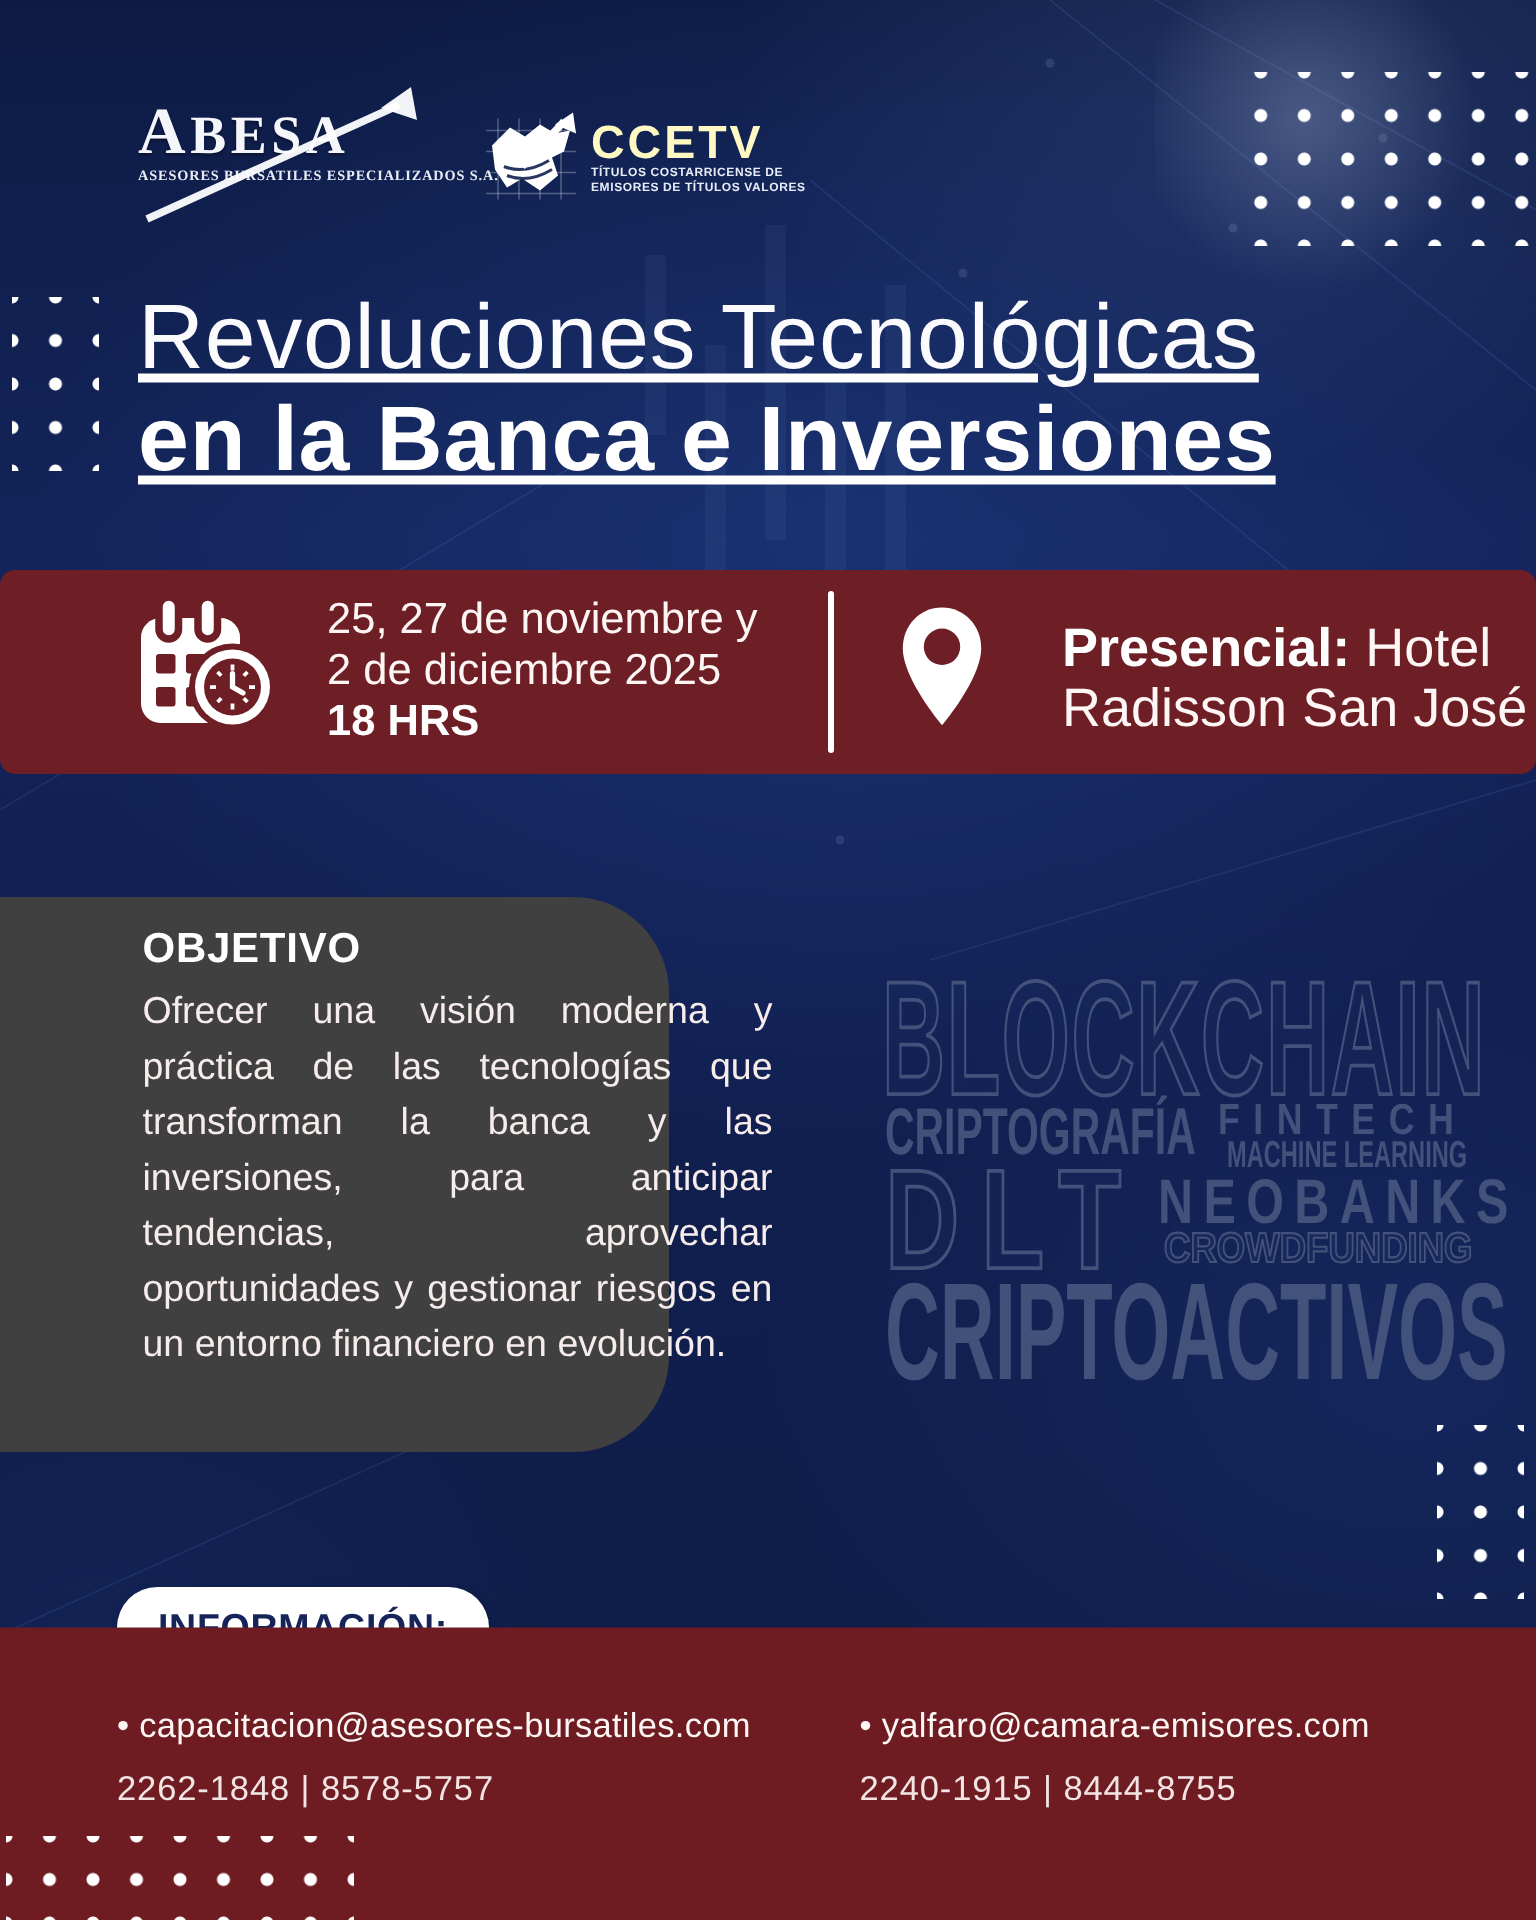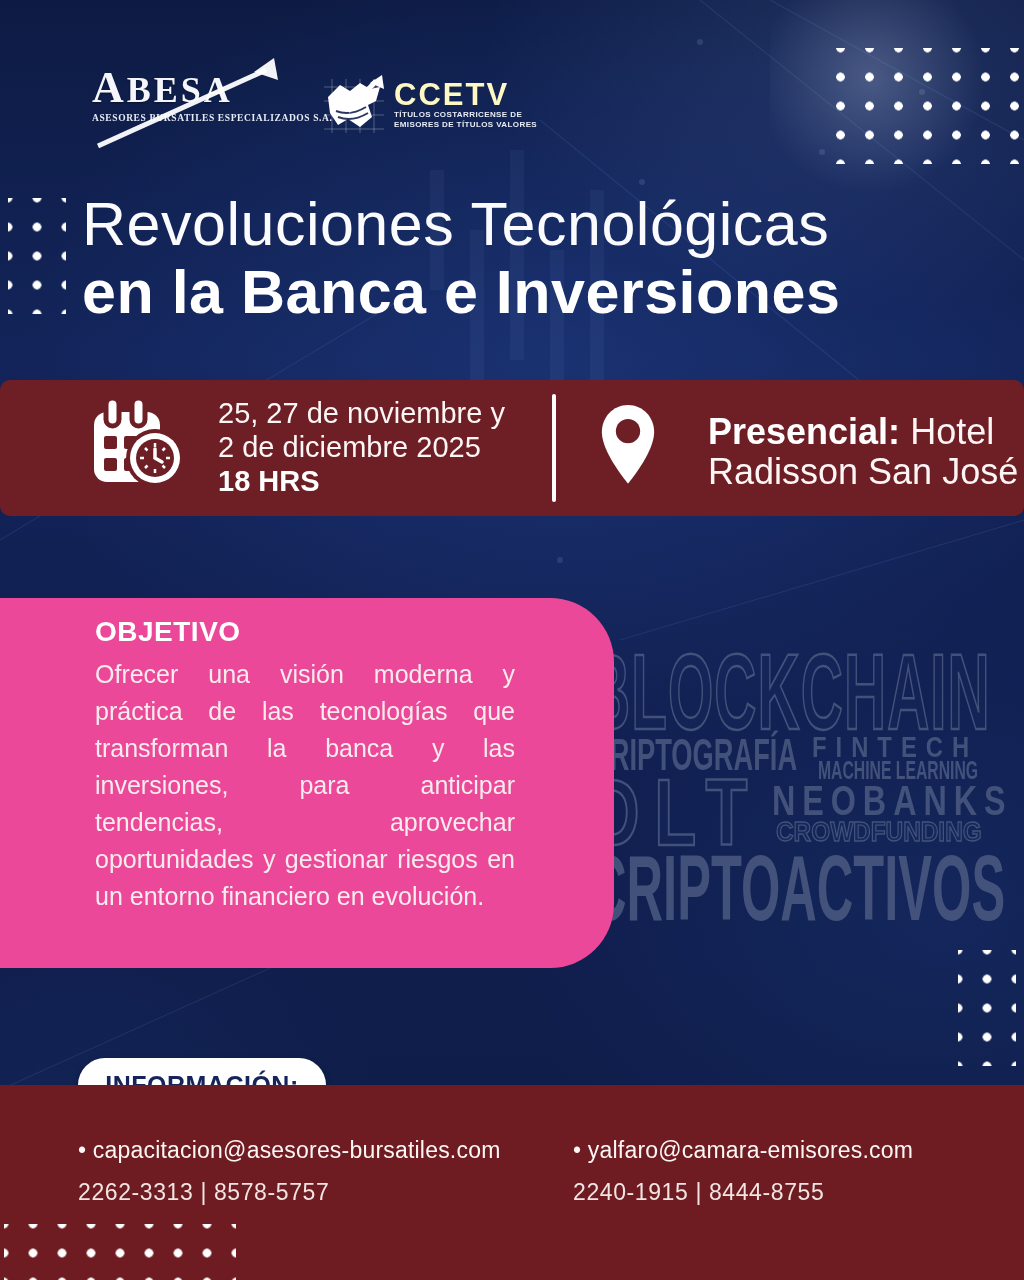--- a/index.html
+++ b/index.html
@@ -37,38 +37,38 @@
     letter-spacing:.6px;color:#e8ecf6;margin-top:1px;white-space:nowrap;}
   .abesa-arrow{position:absolute;left:-14px;top:-12px;}
 
   .ccetv{position:absolute;left:318px;top:72px;width:190px;height:66px;display:flex;align-items:center;}
   .ccetv-map{position:relative;width:72px;height:64px;flex:0 0 auto;}
   .ccetv-text{margin-left:4px;}
   .ccetv-name{font-weight:700;font-size:31px;letter-spacing:2px;line-height:30px;color:#fef9c3;}
   .ccetv-tag{font-size:8px;font-weight:700;letter-spacing:.4px;color:#e8ecf6;line-height:10px;white-space:nowrap;}
 
   
-  .title{position:absolute;left:82px;top:190px;}
+  .title{position:absolute;left:92px;top:190px;text-decoration:underline;}
   .title-line1{font-size:61px;font-weight:400;letter-spacing:.5px;line-height:68px;color:#fbfbfd;}
   .title-line2{font-size:61px;font-weight:700;letter-spacing:.5px;line-height:68px;color:#ffffff;}
 
   
   .event-banner{position:absolute;left:0;top:380px;width:1024px;height:136px;
     background:#6e1f26;border-radius:10px;}
   .cal-icon{position:absolute;left:88px;top:16px;}
   .banner-dates{position:absolute;left:218px;top:16px;font-size:29px;line-height:34px;color:#fdf6f5;}
   .banner-hours{font-weight:700;color:#ffffff;}
   .banner-divider{position:absolute;left:552px;top:14px;width:4px;height:108px;background:#ffffff;border-radius:2px;}
   .pin-icon{position:absolute;left:600px;top:22px;}
   .banner-place{position:absolute;left:668px;top:32px;font-size:36px;line-height:40px;color:#fdf6f5;margin-left:40px;}
   .banner-place b{font-weight:700;color:#ffffff;}
 
   
-  .objective-box{position:absolute;left:0;top:598px;width:614px;height:370px;
-    background:#ec4899;border-radius:0 64px 64px 0;}
+  .objective-box{position:absolute;left:0;top:598px;width:446px;height:370px;
+    background:#404040;border-radius:0 64px 64px 0;}
   .objective-inner{position:absolute;left:95px;top:18px;width:420px;}
   .objective-heading{font-size:28px;font-weight:800;letter-spacing:.5px;color:#ffffff;margin-bottom:8px;}
   .objective-body{font-size:25px;line-height:37px;color:#f7ecec;text-align:justify;}
 
   
   .wm{position:absolute;white-space:nowrap;transform-origin:left top;line-height:1;
     font-weight:700;color:#47567e;opacity:.92;}
   .wm-outline{color:rgba(71,86,126,0.06);-webkit-text-stroke:2.5px #47567e;}
   .wm-blockchain{left:588px;top:638px;font-size:108px;font-weight:600;letter-spacing:2px;transform:scaleX(.54);}
   .wm-criptografia{left:590px;top:733px;font-size:44px;font-weight:800;transform:scaleX(.62);}
@@ -217,19 +217,19 @@
       <div class="objective-body">Ofrecer una visión moderna y práctica de las tecnologías que transforman la banca y las inversiones, para anticipar tendencias, aprovechar oportunidades y gestionar riesgos en un entorno financiero en evolución.</div>
     </div>
   </div>
 
   <div class="info-pill">
     <span>INFORMACIÓN:</span>
   </div>
 
   <div class="footer">
     <div class="contact-email c1-email">• capacitacion@asesores-bursatiles.com</div>
-    <div class="contact-phones c1-phones">2262-3313 | 8578-5757</div>
+    <div class="contact-phones c1-phones">2262-1848 | 8578-5757</div>
     <div class="contact-email c2-email">• yalfaro@camara-emisores.com</div>
     <div class="contact-phones c2-phones">2240-1915 | 8444-8755</div>
     <div class="dotgrid dots-bottom-left" style="left:4px;top:139px;"></div>
   </div>
 
 </div>
 
 </body></html>

